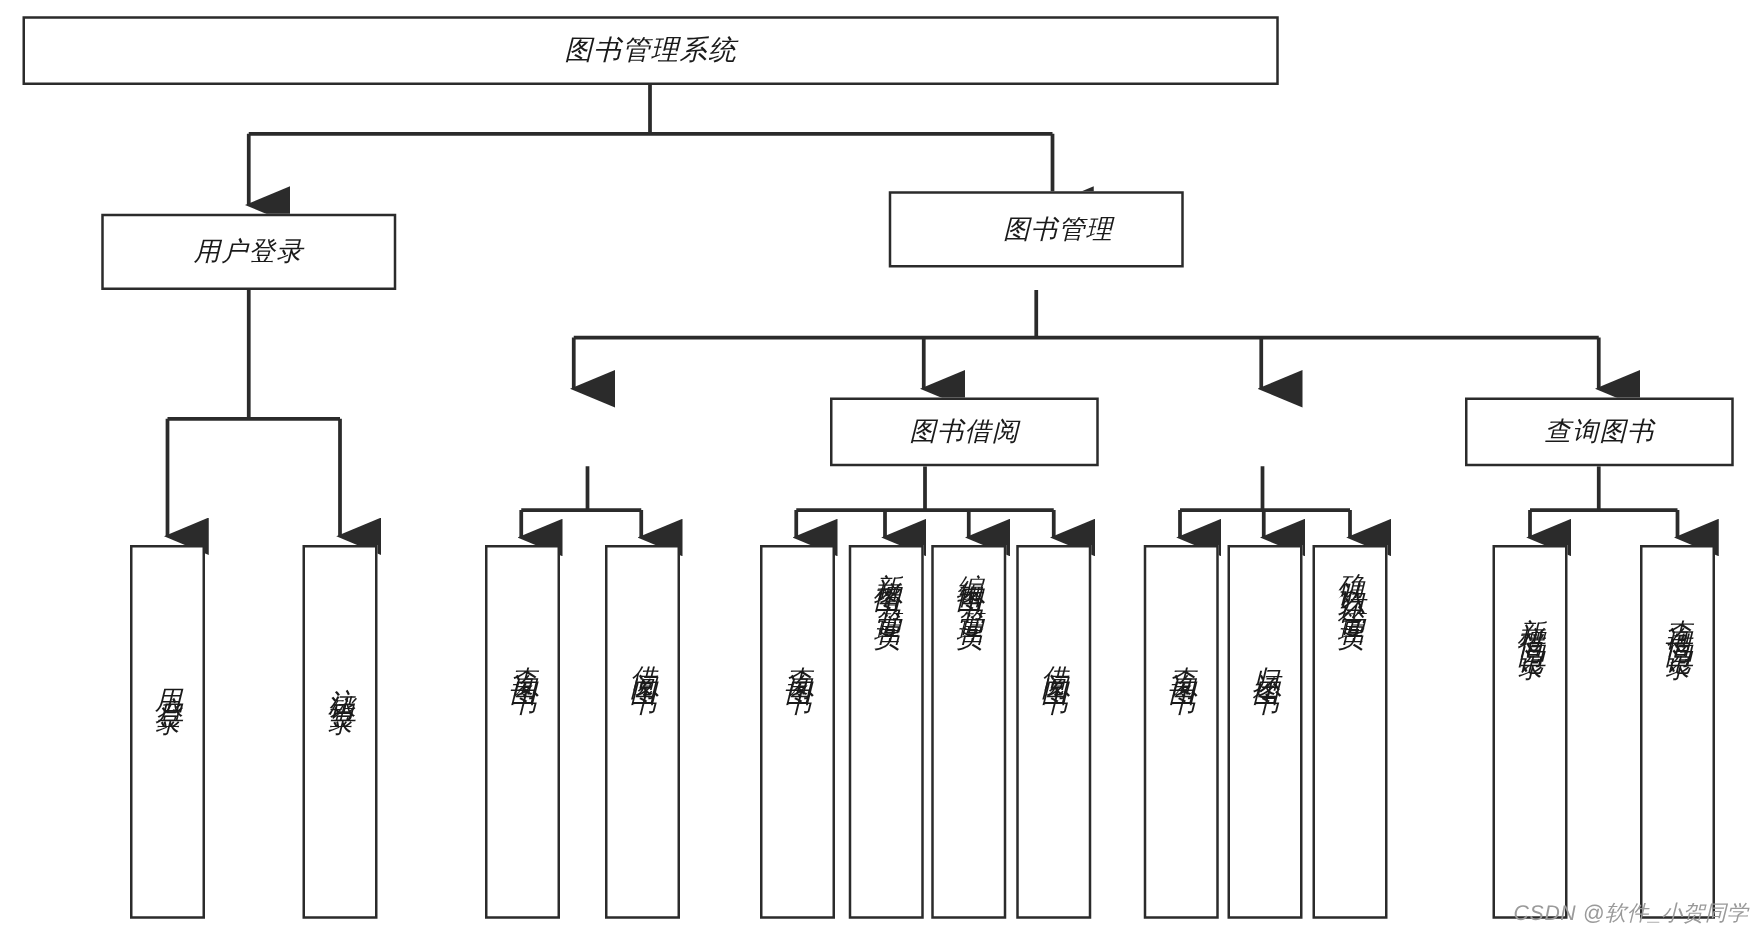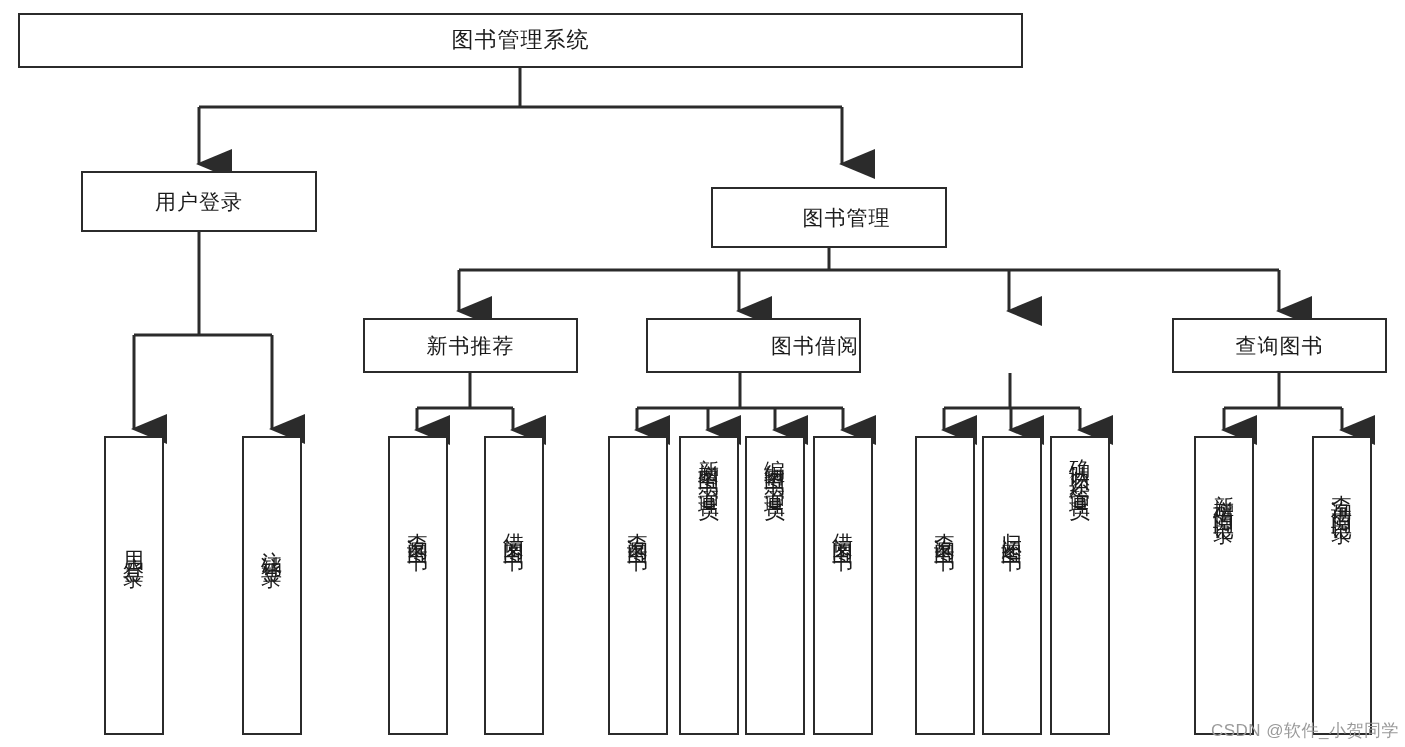--- a/index.html
+++ b/index.html
@@ -7,20 +7,21 @@
     margin: 0; padding: 0;
     background: #ffffff;
     font-family: "Liberation Sans", "DejaVu Sans", sans-serif;
   }
   #canvas {
     position: relative;
     width: 1405px;
     height: 747px;
     background: #ffffff;
     overflow: hidden;
+    font-style: italic;
   }
   
   #links {
     position: absolute;
     left: 0; top: 0;
     width: 1405px; height: 747px;
     pointer-events: none;
   }
   
   .node {
@@ -130,28 +131,25 @@
     </g>
   </svg>
 
   <div class="node h root" style="left:18px; top:13px; width:1005px; height:55px;">
     <span>图书管理系统</span>
   </div>
 
   <div class="node h" style="left:81px; top:171px; width:236px; height:61px;">
     <span>用户登录</span>
   </div>
-  <div class="node h" style="left:711px; top:187px; width:236px; height:61px;padding-left:35px;">
+  <div class="node h" style="left:711px; top:153px; width:236px; height:61px;padding-left:35px;">
     <span>图书管理</span>
   </div>
 
-  <div class="node h" style="left:363px; top:318px; width:215px; height:55px;">
-    <span>新书推荐</span>
-  </div>
-  <div class="node h" style="left:646px; top:318px; width:215px; height:55px;justify-content:flex-end;">
+  <div class="node h" style="left:664px; top:318px; width:215px; height:55px;">
     <span>图书借阅</span>
   </div>
   <div class="node h" style="left:1172px; top:318px; width:215px; height:55px;">
     <span>查询图书</span>
   </div>
 
   <div class="node v" style="left:104px; top:436px; width:60px; height:299px; padding-top:96px;">
     <span class="vtext">用户登录</span>
   </div>
   <div class="node v" style="left:242px; top:436px; width:60px; height:299px; padding-top:96px;">

